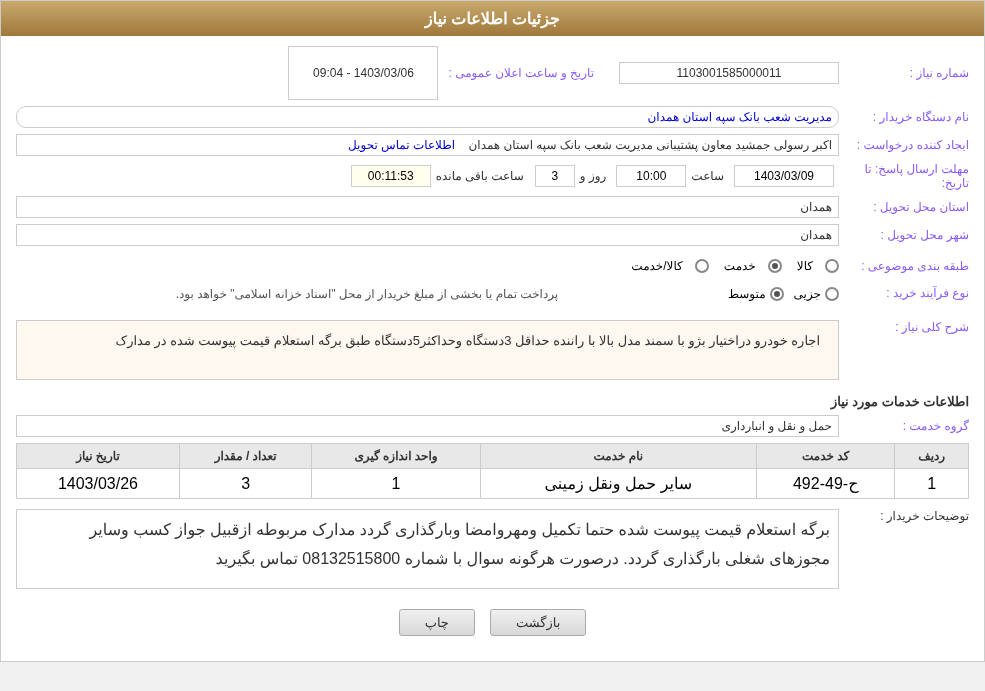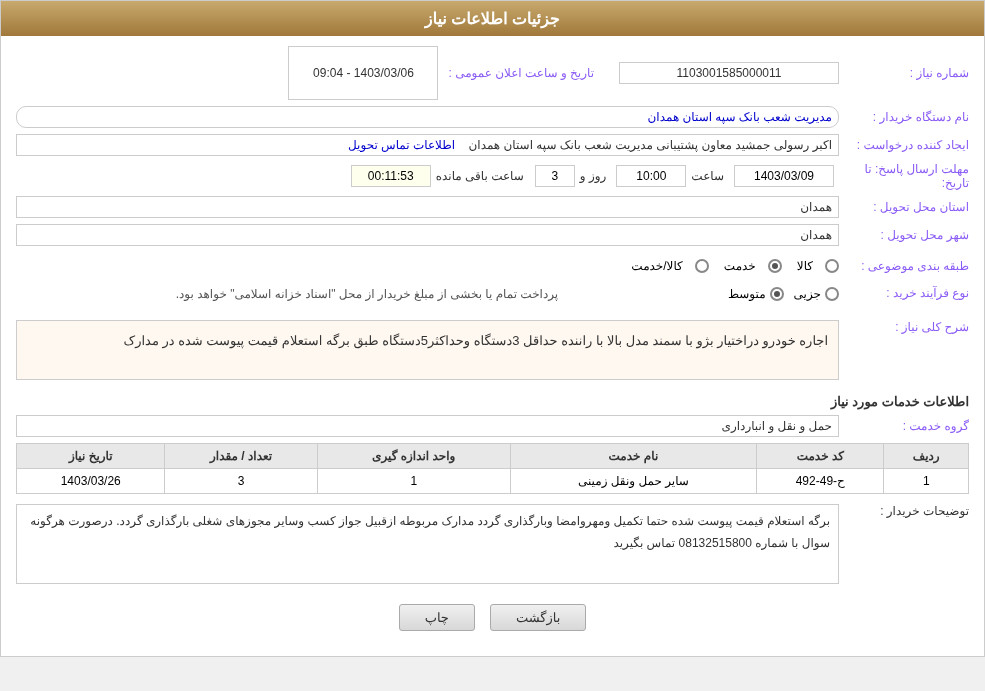--- a/index.html
+++ b/index.html
@@ -115,21 +115,21 @@
     }
     .process-text {
       font-size: 12px;
       color: #555;
       text-align: center;
       flex: 1;
     }
     .description-box {
       border: 1px solid #ccc;
       background: #fff8f0;
-      padding: 8px 10px;
+      padding: 8px 18px;
       font-size: 13px;
       color: #333;
       line-height: 1.8;
       text-align: right;
       min-height: 60px;
       margin-bottom: 8px;
     }
     .section-title {
       font-weight: bold;
       font-size: 13px;
@@ -146,21 +146,21 @@
       background: #e8e8e8;
       border: 1px solid #ccc;
       padding: 5px 8px;
       font-size: 12px;
       text-align: center;
       color: #333;
     }
     .services-table td {
       border: 1px solid #ccc;
       padding: 5px 8px;
-      font-size: 12px;
+      font-size: 16px;
       text-align: center;
       background: #fff;
     }
     .buyer-notes {
       display: flex;
       margin-bottom: 10px;
       min-height: 80px;
     }
     .buyer-notes-label {
       width: 130px;
@@ -168,21 +168,21 @@
       padding-left: 10px;
       font-size: 12px;
       color: #333;
       flex-shrink: 0;
     }
     .buyer-notes-box {
       flex: 1;
       border: 1px solid #ccc;
       background: #fff;
       padding: 6px 8px;
-      font-size: 12px;
+      font-size: 16px;
       color: #333;
       line-height: 1.8;
       text-align: right;
     }
     .buttons-row {
       display: flex;
       justify-content: center;
       gap: 15px;
       padding: 10px 0 15px;
     }

